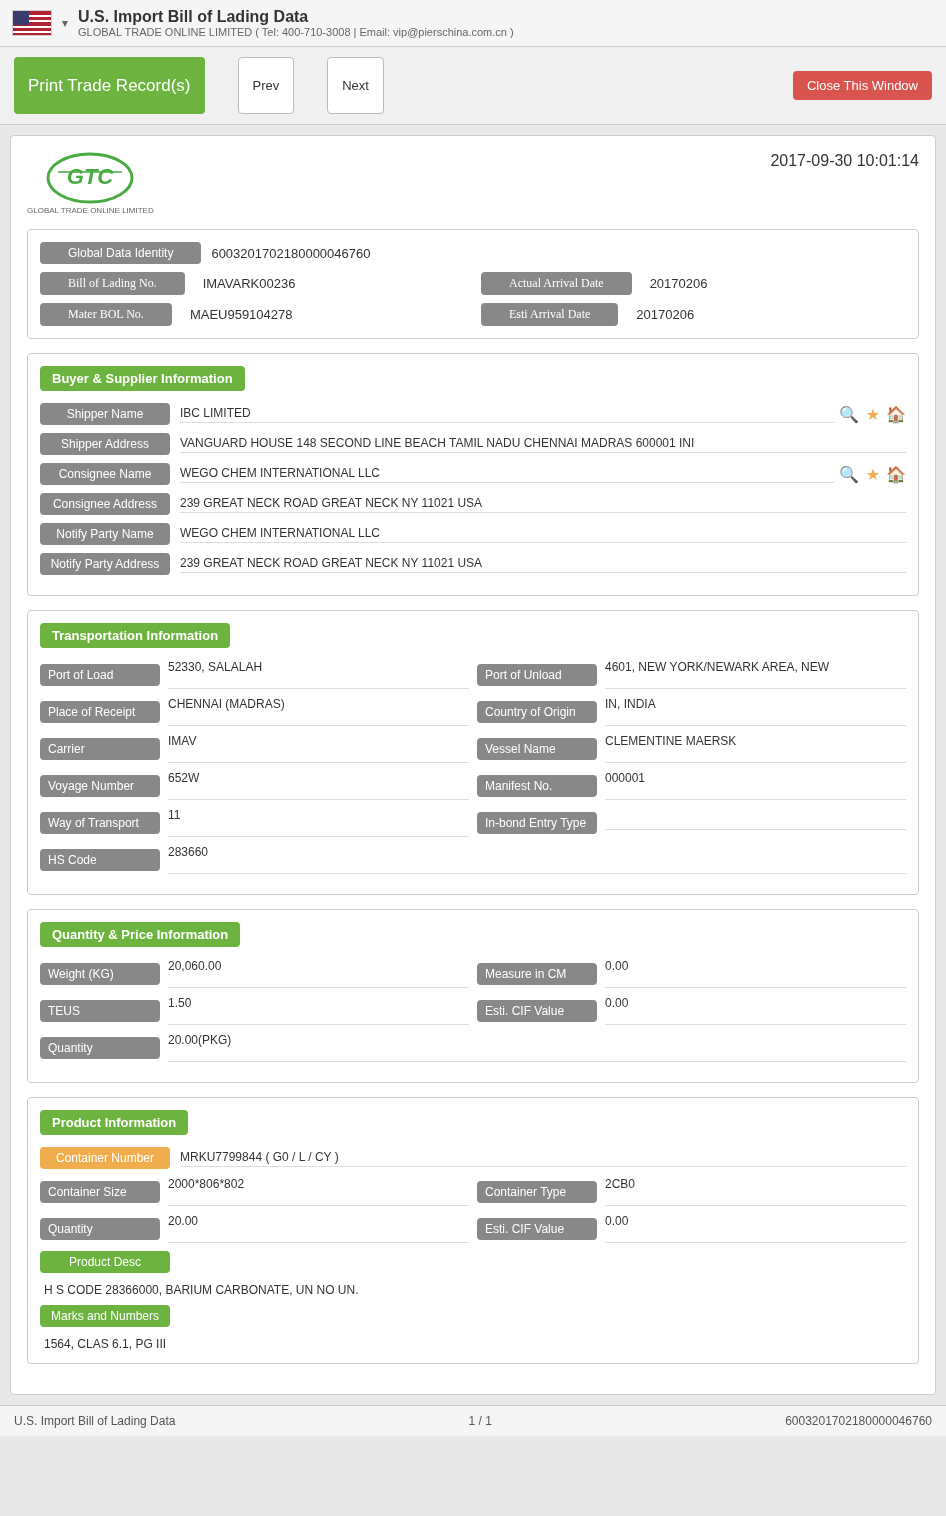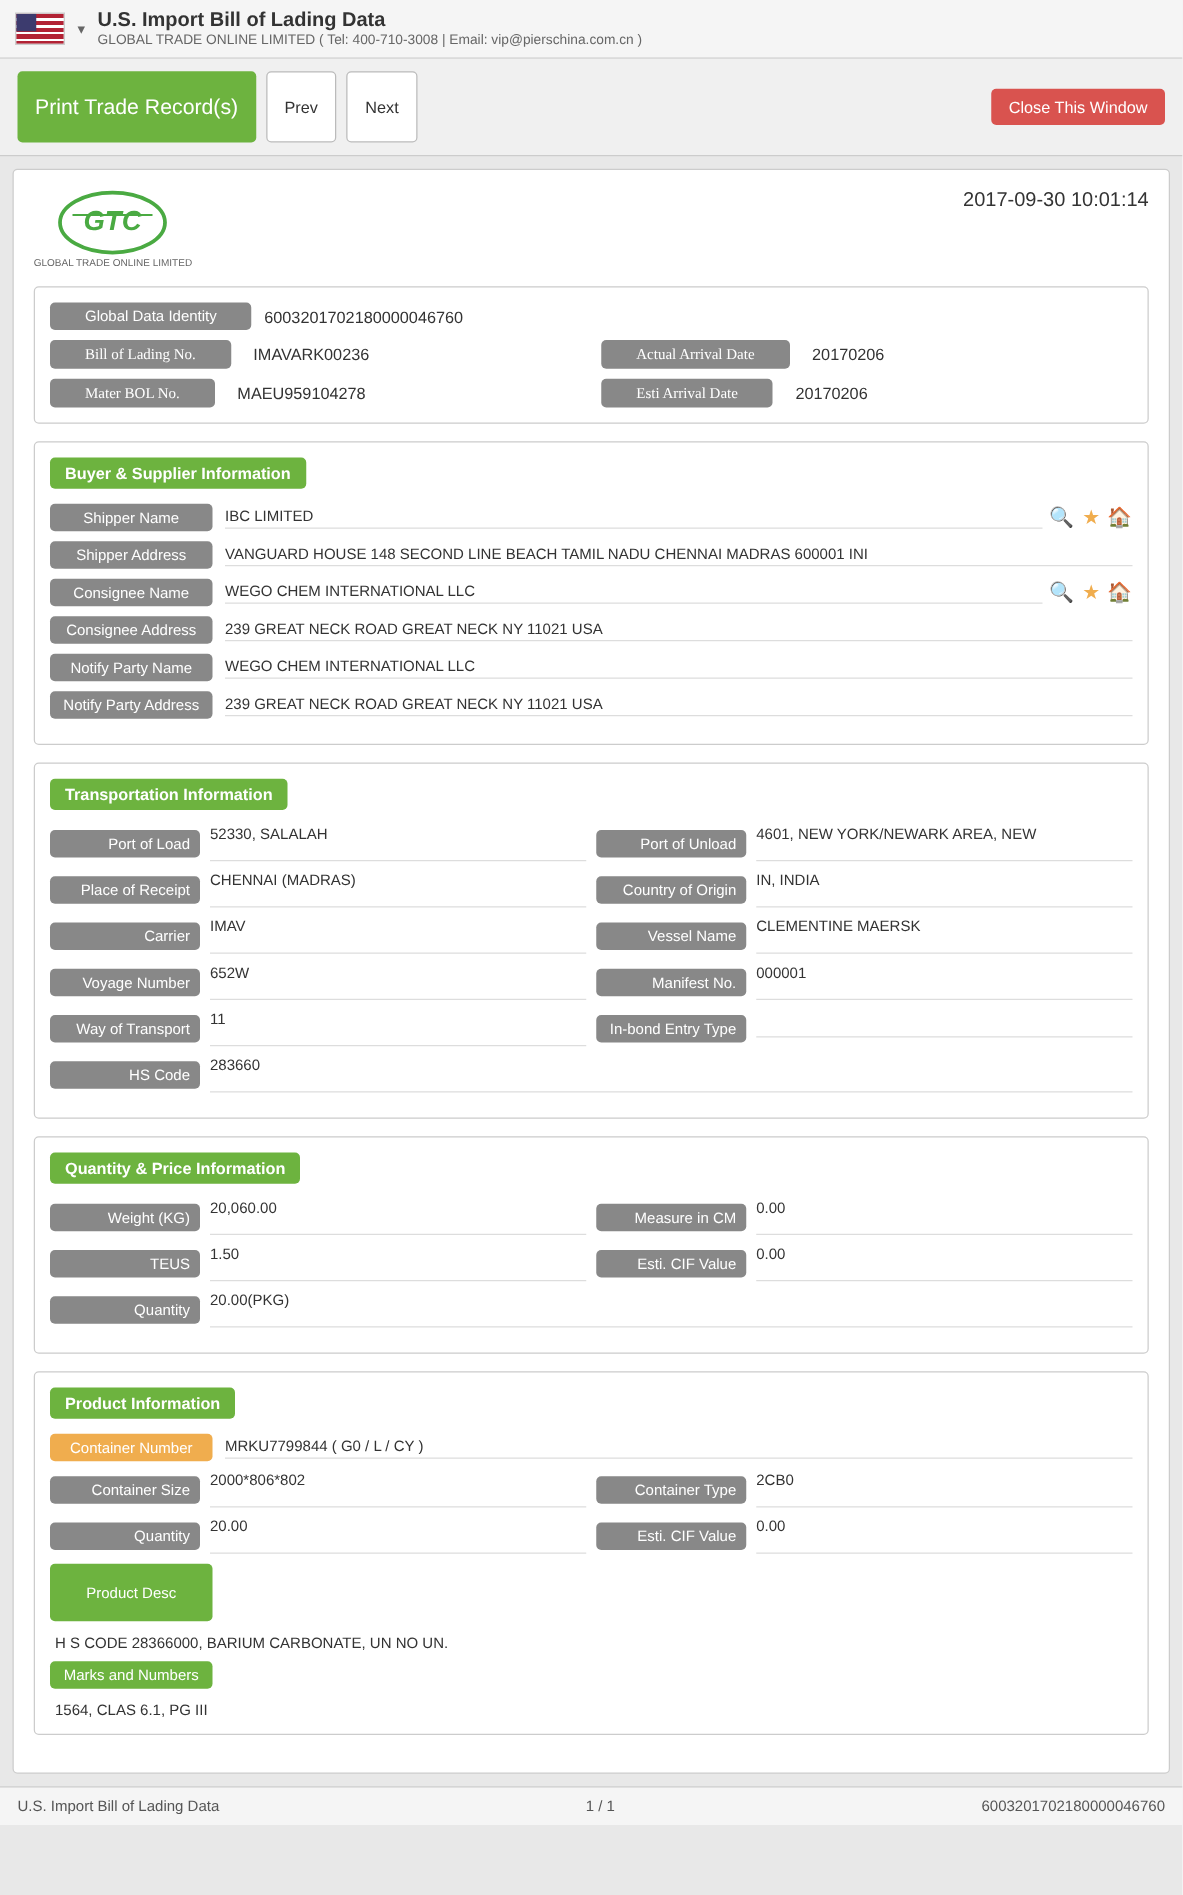--- a/index.html
+++ b/index.html
@@ -10,21 +10,21 @@
     .flag { width: 40px; height: 26px; background: linear-gradient(to bottom, #B22234 0%, #B22234 15%, #fff 15%, #fff 23%, #B22234 23%, #B22234 38%, #fff 38%, #fff 46%, #B22234 46%, #B22234 61%, #fff 61%, #fff 69%, #B22234 69%, #B22234 84%, #fff 84%, #fff 92%, #B22234 92%, #B22234 100%); border: 1px solid #ccc; position: relative; overflow: hidden; }
     .flag::before { content: ''; position: absolute; top: 0; left: 0; width: 16px; height: 14px; background: #3C3B6E; }
     .header-title { font-size: 16px; font-weight: bold; color: #333; }
     .header-subtitle { font-size: 11px; color: #666; }
     .dropdown-arrow { color: #666; font-size: 12px; }
 
     
     .toolbar { background: #f0f0f0; border-bottom: 1px solid #ccc; padding: 10px 14px; display: flex; align-items: center; justify-content: space-between; }
     .toolbar-left { display: flex; gap: 8px; }
     .btn-print { background: #6db33f; color: white; border: none; padding: 7px 14px; border-radius: 4px; cursor: pointer; font-size: 17px; }
-    .btn-nav { background: #fff; border: 1px solid #bbb; padding: 20px 14px; border-radius: 4px; cursor: pointer; font-size: 13px; color: #333; }
+    .btn-nav { background: #fff; border: 1px solid #bbb; padding: 20px 14px; border-radius: 4px; cursor: pointer; font-size: 13px; color: #333; margin-left: 25px; }
     .btn-close { background: #d9534f; color: white; border: none; padding: 7px 14px; border-radius: 4px; cursor: pointer; font-size: 13px; }
 
     
     .main-content { background: #fff; margin: 10px; padding: 16px; border: 1px solid #ccc; border-radius: 4px; }
 
     
     .logo-area { display: flex; justify-content: space-between; align-items: flex-start; margin-bottom: 14px; }
     .logo-box { display: flex; flex-direction: column; align-items: center; }
     .logo-text { font-size: 8px; color: #666; text-align: center; margin-top: 2px; }
     .timestamp { font-size: 16px; color: #333; }
@@ -48,26 +48,26 @@
     .info-label { background: #888; color: #fff; padding: 4px 8px; border-radius: 4px; font-size: 12px; min-width: 130px; text-align: center; }
     .info-value { margin-left: 10px; font-size: 12px; color: #333; flex: 1; border-bottom: 1px solid #ddd; padding-bottom: 2px; }
     .info-with-icons { display: flex; align-items: center; gap: 6px; flex: 1; }
     .icon-search { color: #888; font-size: 16px; cursor: pointer; }
     .icon-star { color: #f0ad4e; font-size: 16px; cursor: pointer; }
     .icon-home { color: #d9534f; font-size: 16px; cursor: pointer; }
 
     
     .trans-row { display: flex; align-items: center; margin-bottom: 8px; gap: 8px; }
     .trans-col { display: flex; align-items: center; flex: 1; }
-    .trans-label { background: #888; color: #fff; padding: 4px 8px; border-radius: 4px; font-size: 12px; min-width: 120px; text-align: right; white-space: nowrap; }
+    .trans-label { background: #888; color: #fff; padding: 4px 8px; border-radius: 4px; font-size: 12px; min-width: 120px; text-align: left; white-space: nowrap; }
     .trans-value { margin-left: 8px; font-size: 12px; color: #333; flex: 1; border-bottom: 1px solid #ddd; padding-bottom: 14px; }
 
     
     .container-number-label { background: #f0ad4e; color: #fff; padding: 4px 8px; border-radius: 4px; font-size: 12px; min-width: 130px; text-align: center; }
-    .product-desc-label { background: #6db33f; color: #fff; padding: 16px 8px; border-radius: 4px; font-size: 12px; min-width: 130px; text-align: center; display: inline-block; margin-bottom: 6px; }
+    .product-desc-label { background: #6db33f; color: #fff; padding: 4px 8px; border-radius: 4px; font-size: 12px; min-width: 130px; text-align: center; display: inline-block; margin-bottom: 6px; }
     .marks-label { background: #6db33f; color: #fff; padding: 4px 8px; border-radius: 4px; font-size: 12px; min-width: 130px; text-align: center; display: inline-block; margin-bottom: 6px; }
     .desc-text { font-size: 12px; color: #333; margin-left: 4px; }
 
     
     .page-footer { background: #f5f5f5; border-top: 1px solid #ccc; padding: 8px 14px; display: flex; justify-content: space-between; font-size: 12px; color: #555; }
 
     
     .logo-svg { width: 88px; height: 52px; }
   </style>
 </head>

